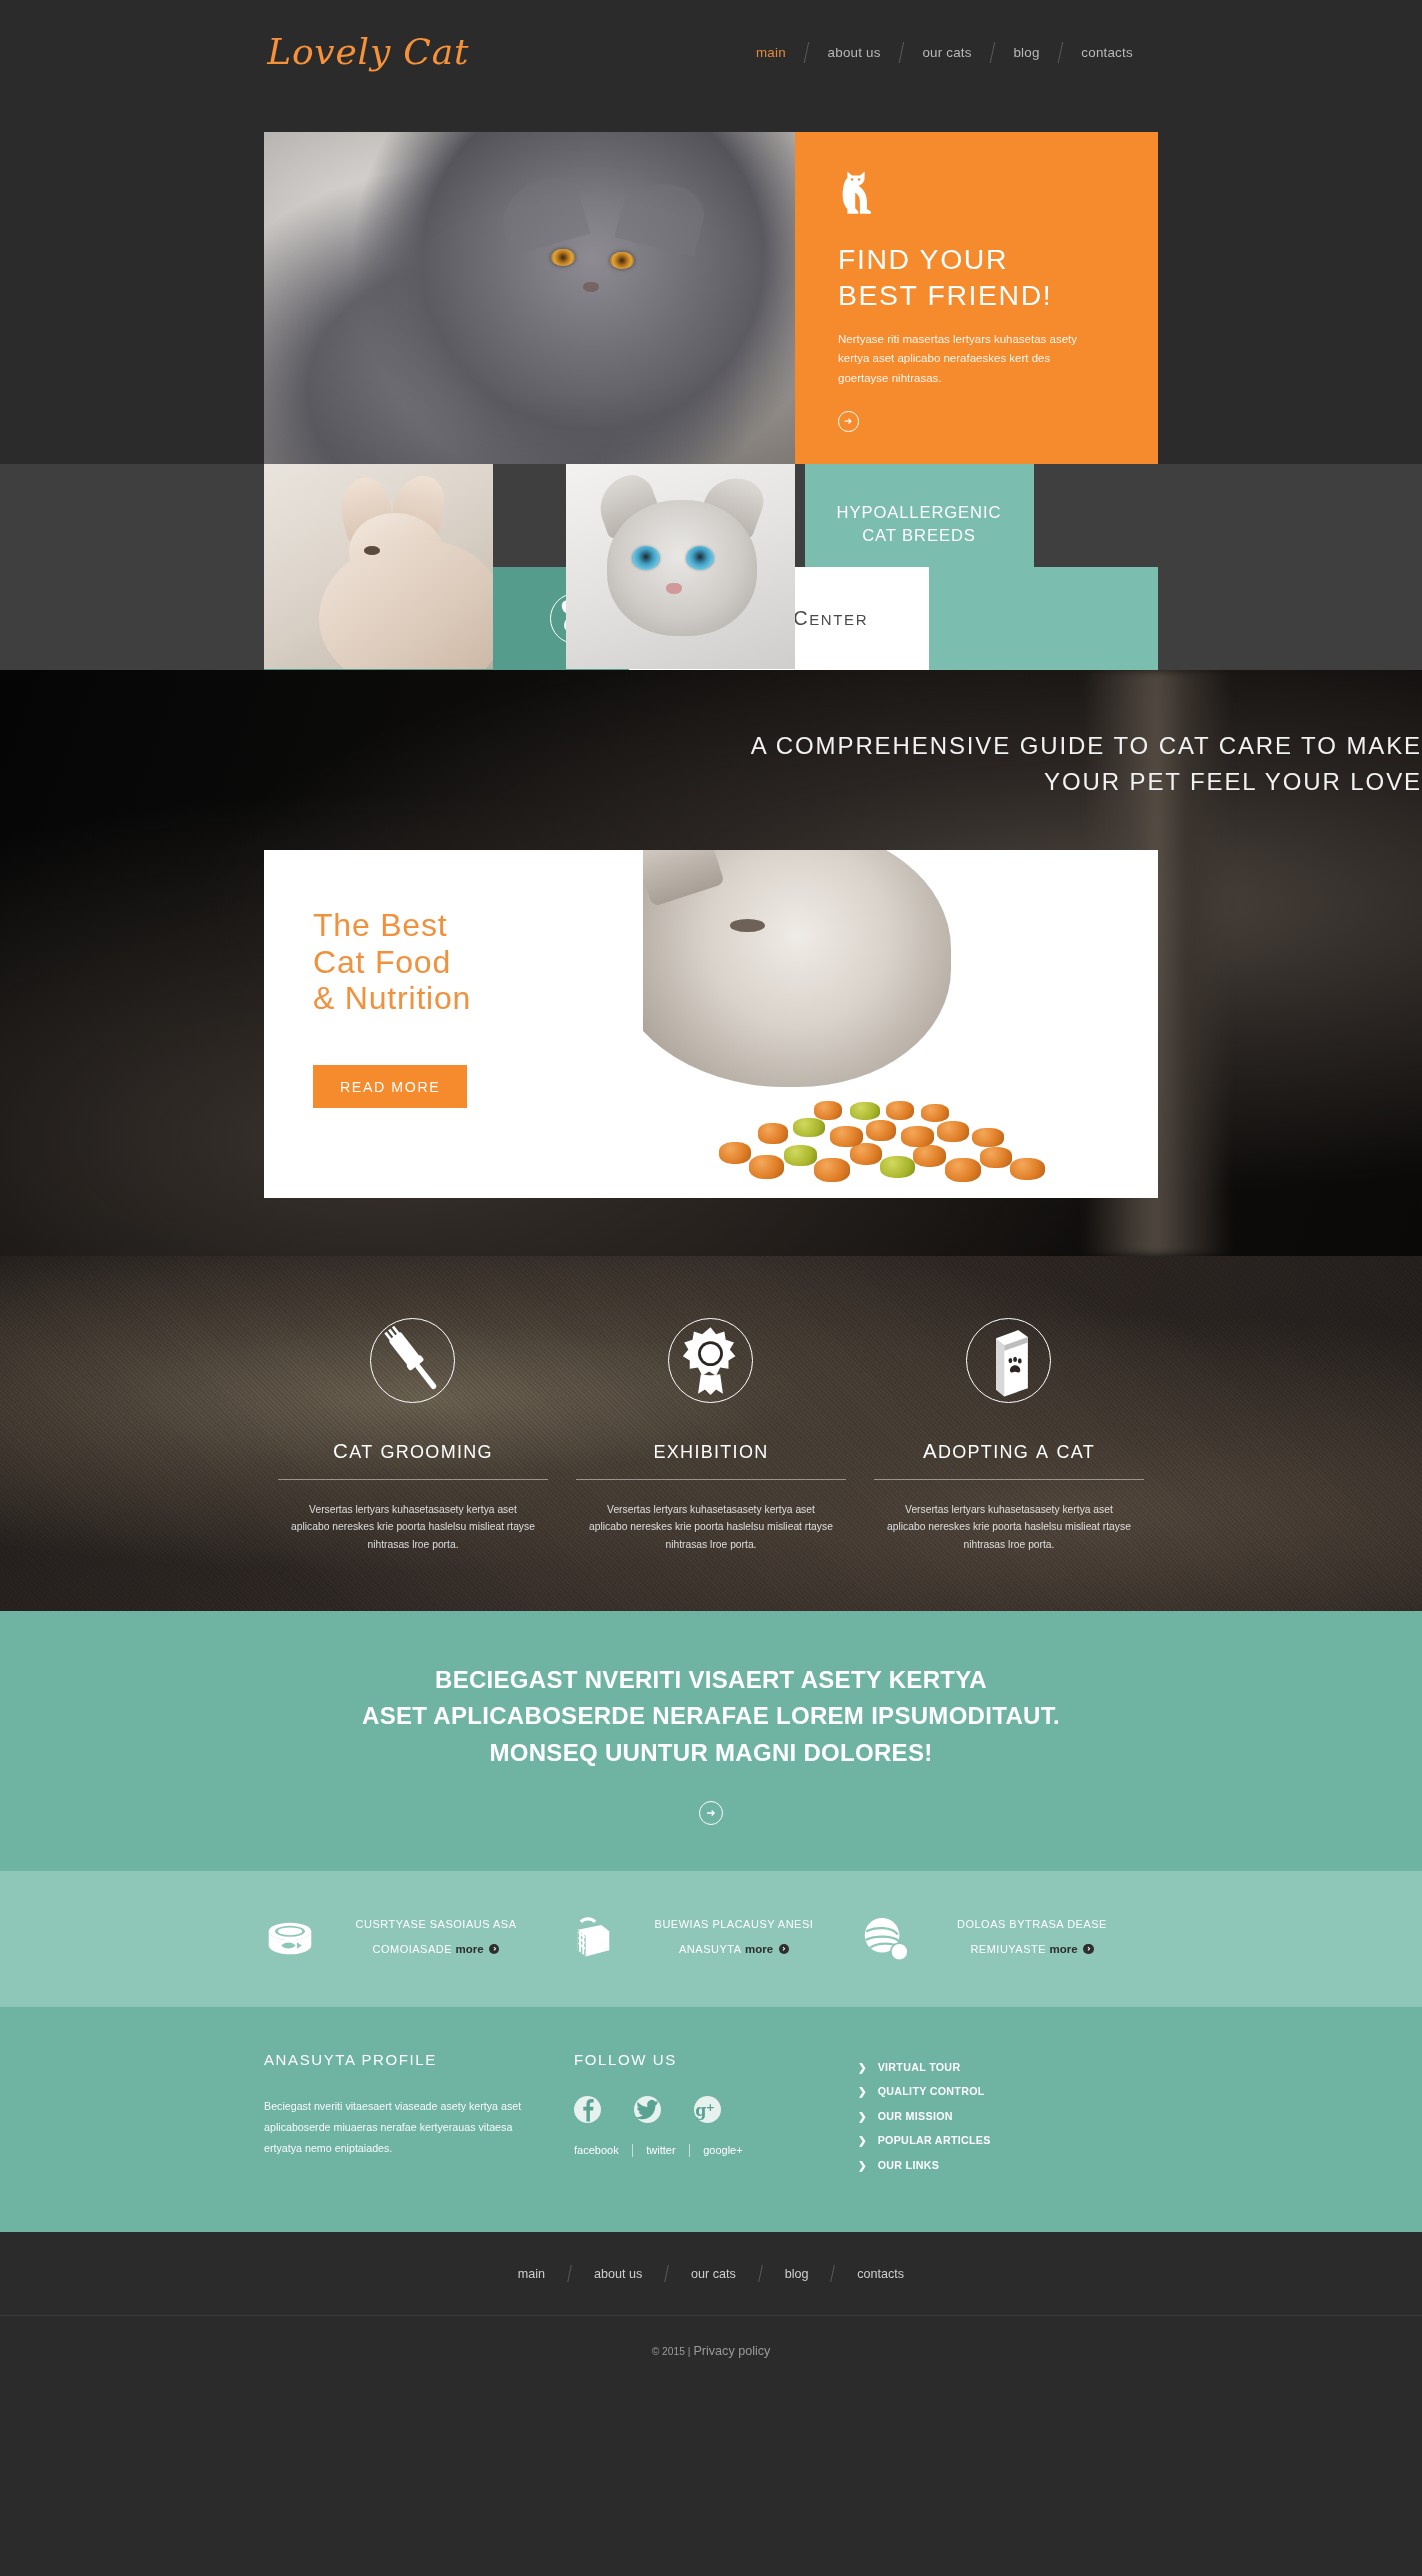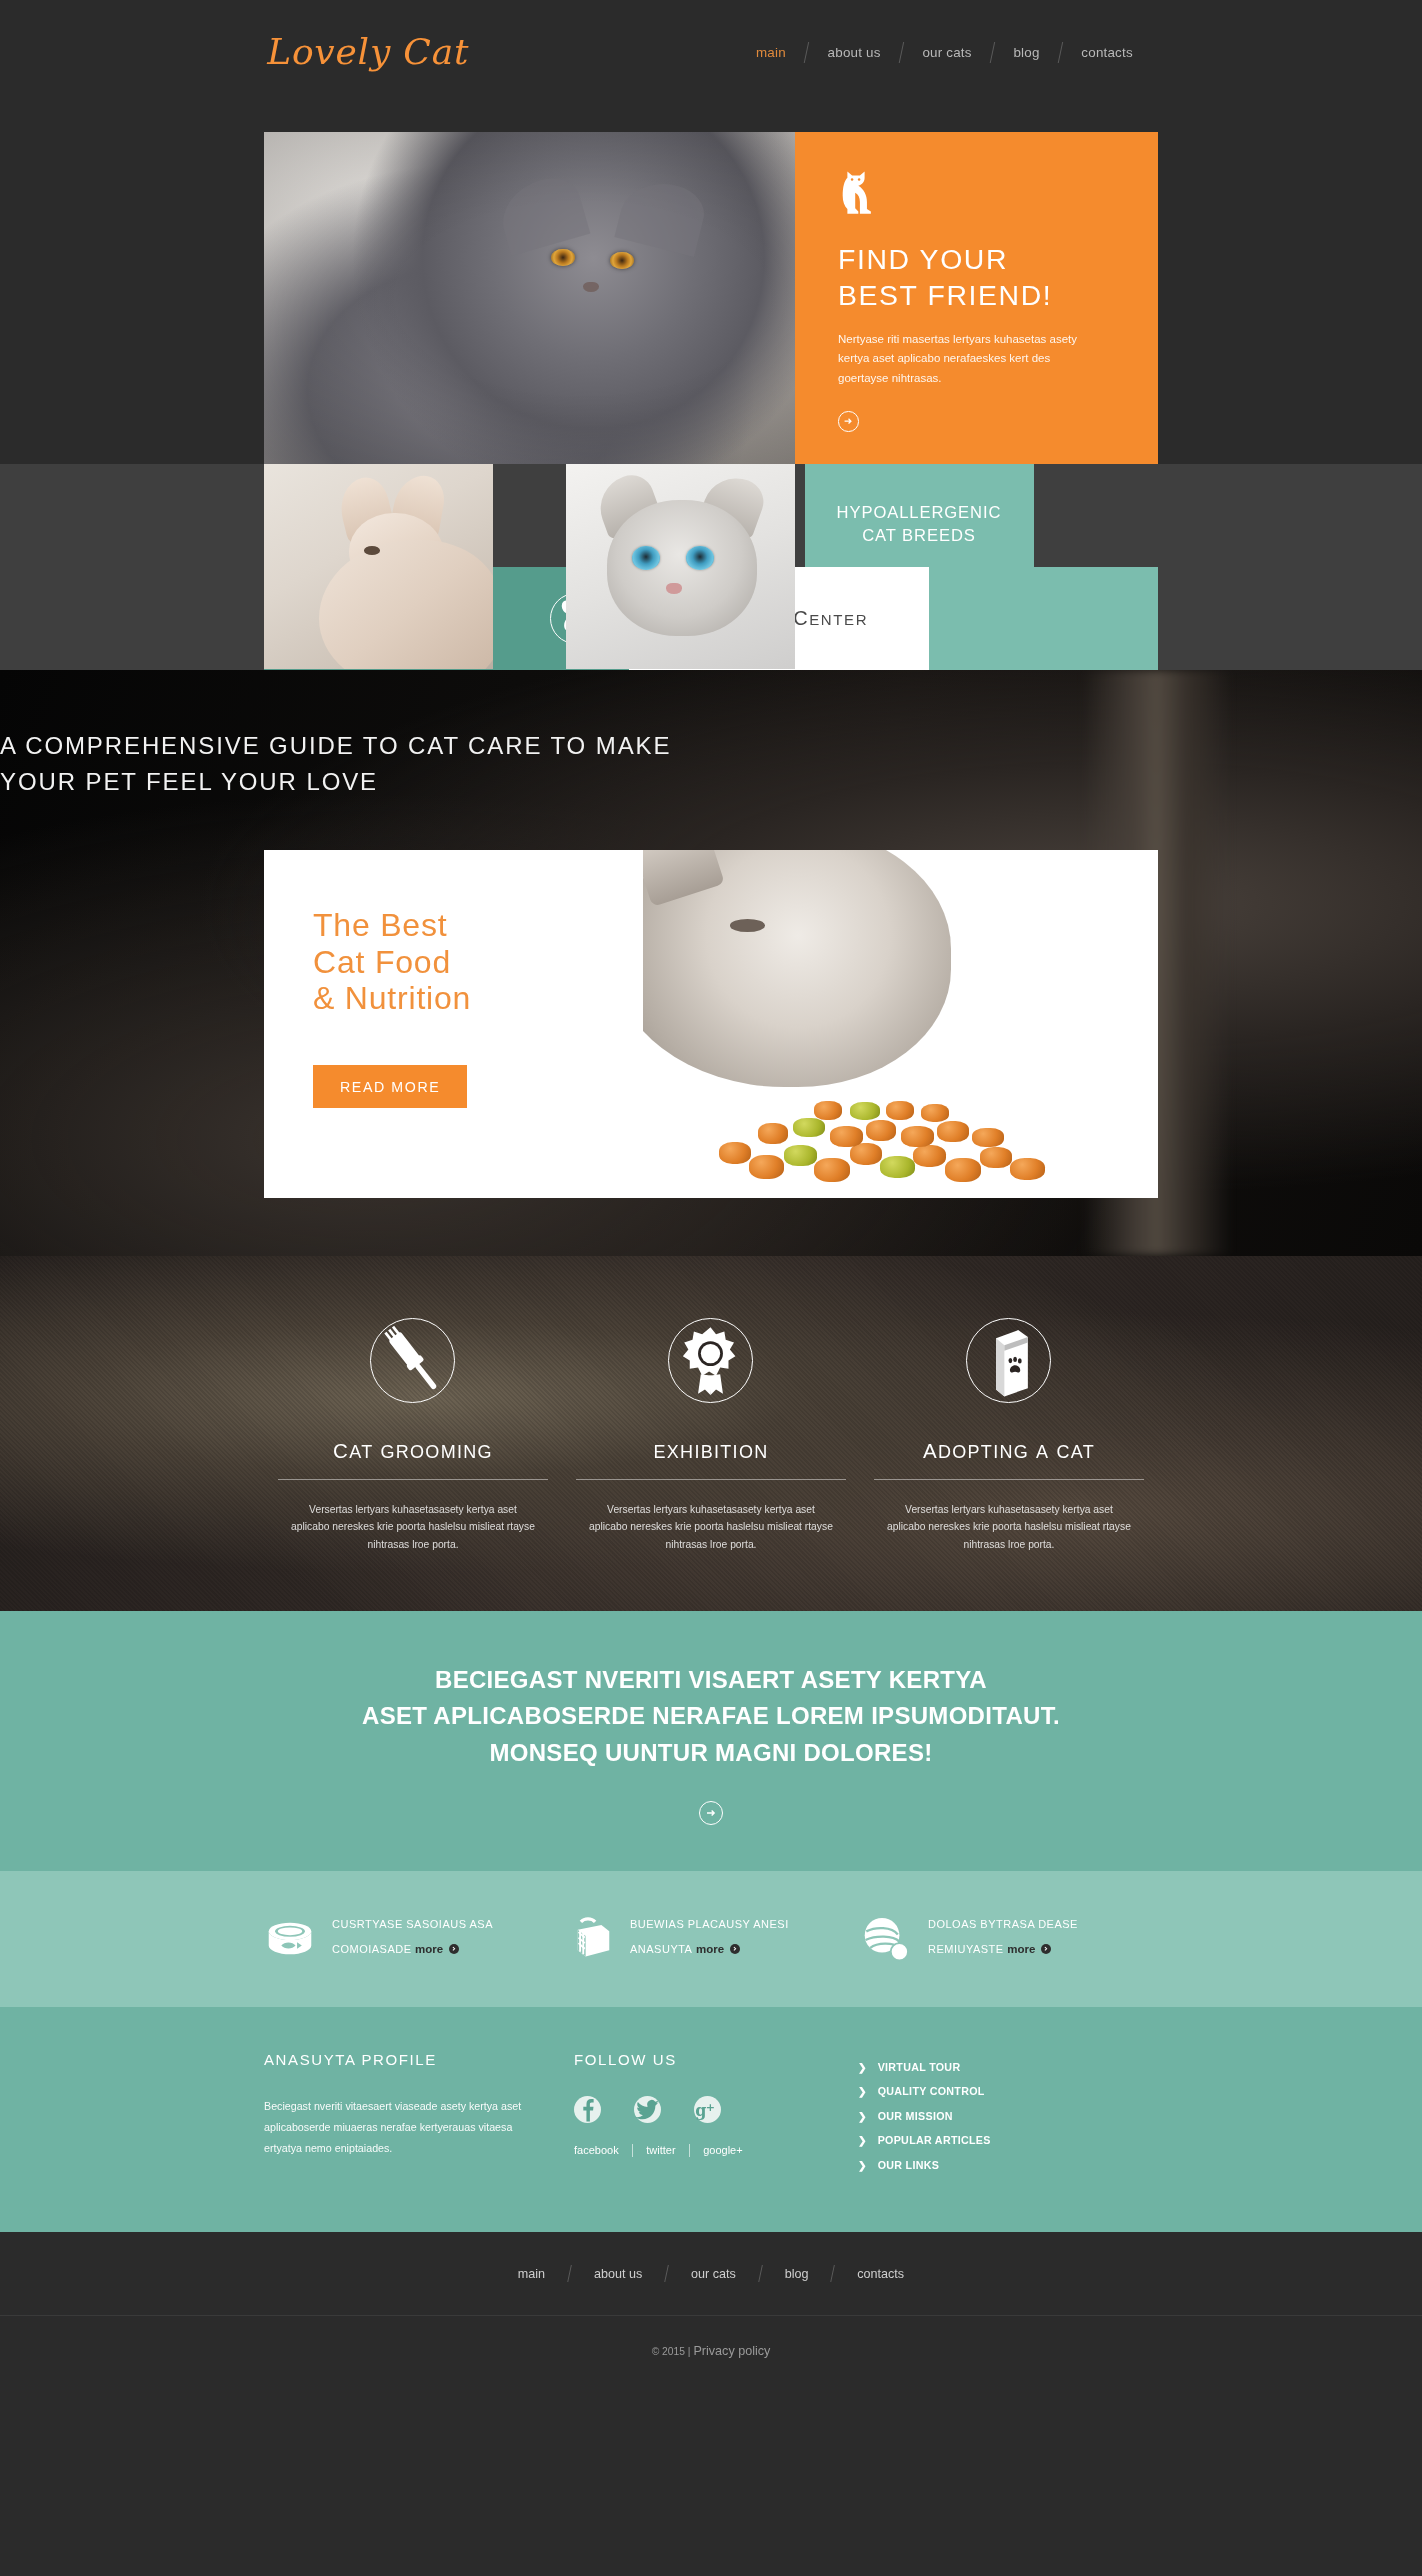--- a/index.html
+++ b/index.html
@@ -213,21 +213,21 @@
       radial-gradient(ellipse at 78% 40%, #4b433d 0%, #2a2522 28%, rgba(10,10,10,0) 58%),
       radial-gradient(ellipse at 26% 80%, #3a332e 0%, rgba(10,10,10,0) 52%),
       linear-gradient(110deg,#050505 0%, #0d0c0b 32%, #14110f 56%, #0a0908 100%);
   }
   .darkband .furstripe {
     position:absolute; right: 190px; top: 0; bottom: 0; width: 150px;
     background: linear-gradient(90deg, rgba(0,0,0,0) 0%, #4a423b 35%, #5b5248 50%, #3b342e 70%, rgba(0,0,0,0) 100%);
     filter: blur(4.7px); opacity:.85;
   }
   .darkband h2 {
-    position: relative; text-align: left; color: #f2f2f2;
+    position: relative; text-align: right; color: #f2f2f2;
     font-weight: 300; font-size: 24px; letter-spacing: 1.9px; line-height: 1.48;
   }
 
   .foodcard {
     position: relative; width: 894px; margin: 51px auto 0 auto;
     height: 348px; background: #fff; display: flex; overflow: hidden;
   }
   .foodcard .left { width: 379px; padding: 57px 0 0 49px; }
   .foodcard h3 {
     color: #f1913c; font-weight: 300; font-size: 32px;
@@ -303,21 +303,21 @@
     padding: 51px 0 46px 0;
   }
   .cta h2 {
     font-size: 24px; font-weight: 700; letter-spacing: 0.3px; line-height: 1.52;
     font-family: "Liberation Sans", sans-serif;
   }
   .cta .arrow-circle { margin: 30px auto 0 auto; width: 24px; height: 24px; }
   .cta .arrow-circle svg { width: 12px; height: 12px; }
 
   
-  .prodstrip { background: #8ec6b8; padding: 43px 0 41px 0; }
+  .prodstrip { background: #8ec6b8; padding: 43px 0 41px 0; text-align: center; }
   .prod-row { width: 894px; margin: 0 auto; display: flex; }
   .prod { width: 33.333%; display: flex; gap: 16px; padding-right: 22px; }
   .prod .pic { flex: 0 0 auto; width: 52px; height: 52px; }
   .prod .txt { padding-top: 1.6px; }
   .prod .title {
     color: #fff; font-size: 11px; letter-spacing: 0.5px; line-height: 1.5;
     font-weight: 400; text-transform: uppercase;
   }
   .prod .more {
     margin-top: 11px; color: #2e2e2e; font-size: 11.5px; font-weight: 700;

